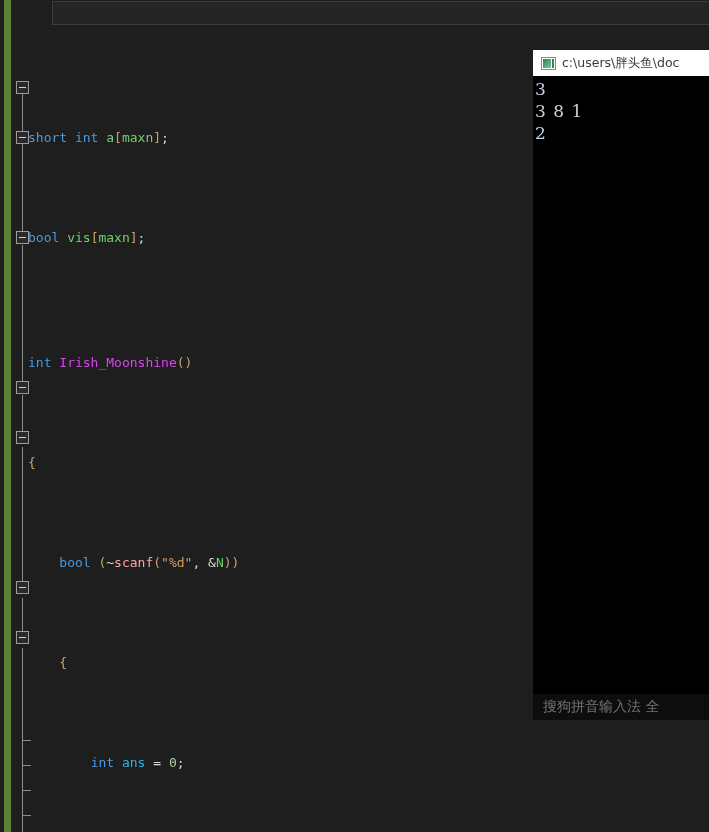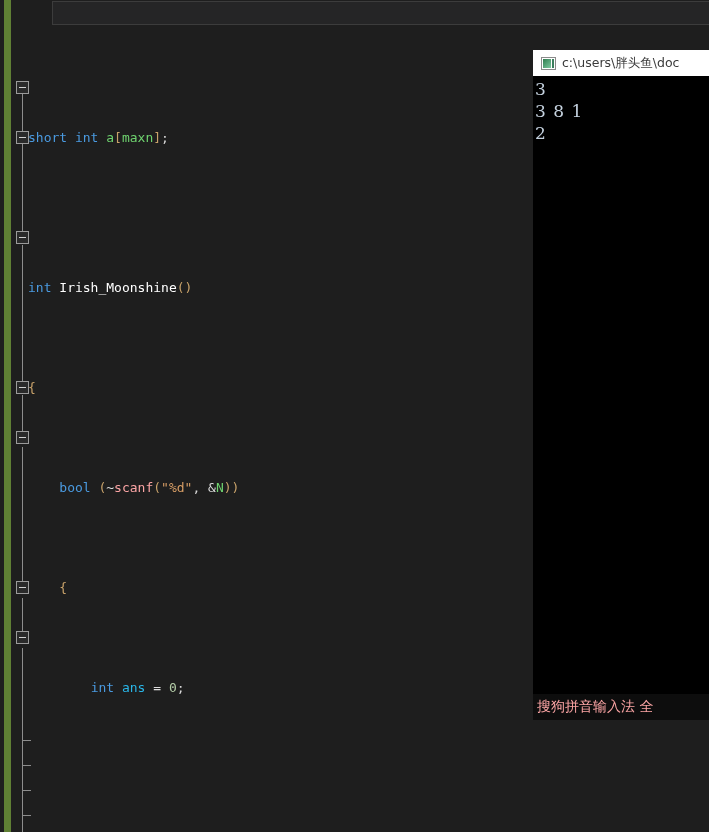--- a/index.html
+++ b/index.html
@@ -25,21 +25,21 @@
   
   .code{position:absolute;left:28px;top:0;width:681px;height:832px;
         font-size:13px;line-height:25px;white-space:pre;letter-spacing:0px;}
   .ln{height:25px;display:block;position:relative;}
 
   .cur-line-box{position:absolute;left:24px;top:1px;width:1099px;height:24px;
       border:1px solid #3c3c3c;box-sizing:border-box;background:#252526;}
 
   
   .kw   {color:#4a9ae0;}
-  .fn   {color:#ffffff;}     
+  .fn   {color:#d946ef;}     
   .var  {color:#6fd36f;}     
   .idn  {color:#29b6e8;}     
   .pln  {color:#fca5a5;}     
   .num  {color:#b5cea8;}
   .str  {color:#d69d65;}
   .op   {color:#dcdcdc;}
   .brc  {color:#c8a26a;}     
   .pun  {color:#d8d8d8;}
 
   
@@ -54,21 +54,21 @@
   .cmd-icon::after{content:"";position:absolute;left:10px;top:1px;width:2px;height:9px;background:#3c7f5e;}
   .console-title-text{font-family:"DejaVu Sans","Liberation Sans",sans-serif;
            font-size:12.5px;color:#3a3a3a;white-space:nowrap;overflow:hidden;}
   .console-body{position:absolute;left:0;top:26px;width:176px;height:618px;background:#000;
            padding:2px 0 0 2px;box-sizing:border-box;}
   .console-line{font-family:"DejaVu Serif","Liberation Serif",serif;font-size:17px;
            line-height:22px;color:#c6d3e0;white-space:pre;letter-spacing:1px;}
   .ime-bar{position:absolute;left:0;bottom:0;width:176px;height:26px;background:#0d0d0d;
            display:flex;align-items:center;}
   .ime-text{font-family:"DejaVu Sans","Liberation Sans",sans-serif;font-size:14px;
-           color:#fca5a5;white-space:nowrap;padding-left:4px;}
+           color:#737373;white-space:nowrap;padding-left:10px;}
 </style>
 </head>
 <body>
 
 <div class="screen">
 
   <div class="editor">
 
     <div class="change-bar"></div>
 
@@ -94,20 +94,21 @@
       <div class="fold-tick" style="left:22px;top:790px;width:9px;"></div>
       <div class="fold-tick" style="left:22px;top:815px;width:9px;"></div>
     </div>
 
     <div class="code">
 
       <div class="cur-line-box"></div>
 
       <span class="ln"><span class="kw">short</span><span class="pln"> </span><span class="kw">int</span><span class="pln"> </span><span class="var">a</span><span class="brc">[</span><span class="var">maxn</span><span class="brc">]</span><span class="pun">;</span></span>
 
+      <span class="ln"><span class="kw">bool</span><span class="pln"> </span><span class="var">vis</span><span class="brc">[</span><span class="var">maxn</span><span class="brc">]</span><span class="pun">;</span></span>
 
 
       <span class="ln"><span class="kw">int</span><span class="pln"> </span><span class="fn">Irish_Moonshine</span><span class="brc">()</span></span>
 
       <span class="ln"><span class="brc">{</span></span>
 
       <span class="ln">    <span class="kw">bool</span><span class="pln"> </span><span class="brc">(</span><span class="op">~</span><span class="pln">scanf</span><span class="brc">(</span><span class="str">"%d"</span><span class="pun">,</span><span class="pln"> </span><span class="op">&amp;</span><span class="var">N</span><span class="brc">))</span></span>
 
       <span class="ln">    <span class="brc">{</span></span>
 

